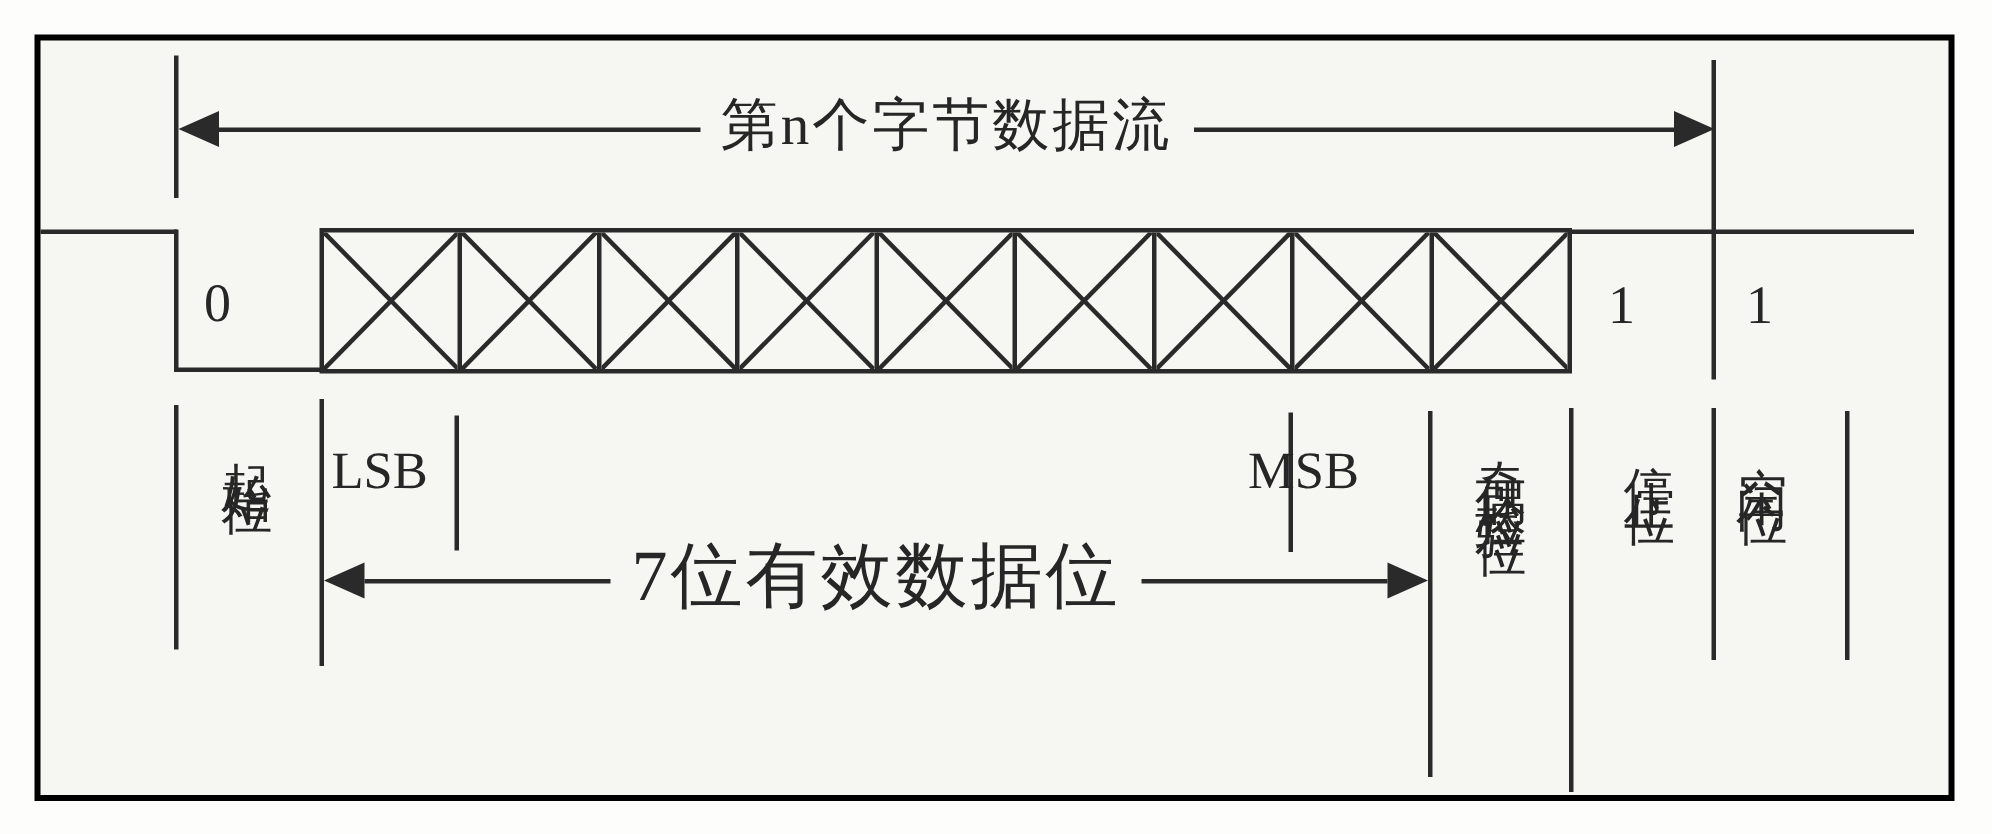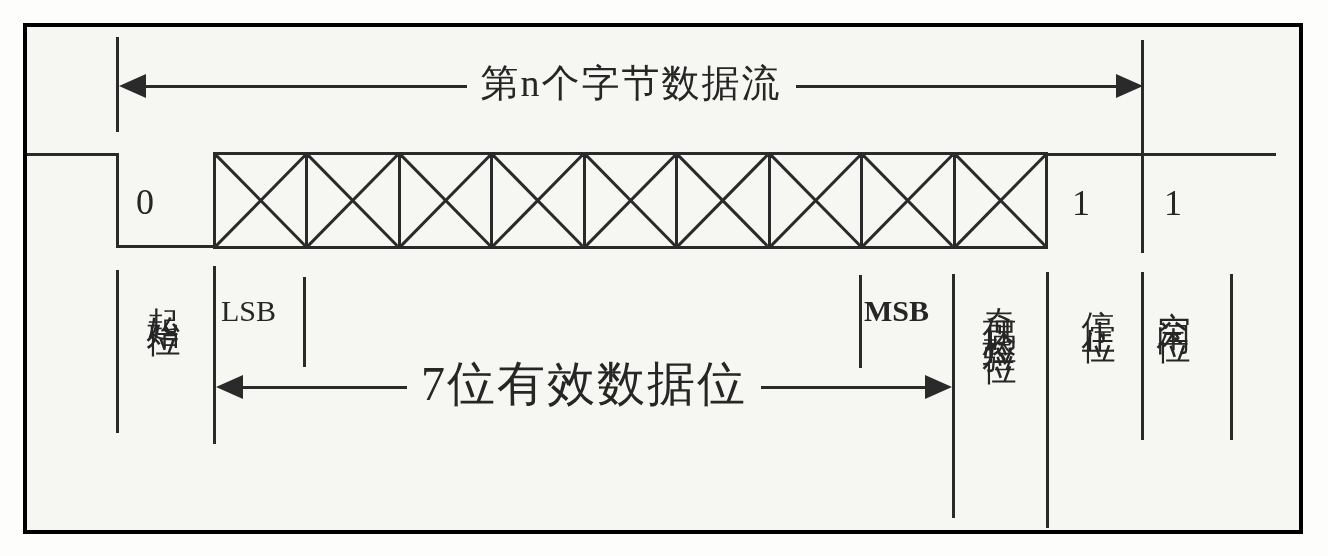--- a/index.html
+++ b/index.html
@@ -74,21 +74,21 @@
   
   .bitval{
     position:absolute;
     font-size:36px;
     line-height:1;
   }
 
   
   .htext{
     position:absolute;
-    font-size:30px;
+    font-size:35px;
     line-height:1;
     white-space:nowrap;
   }
 
   
   .vtext{
     position:absolute;
     writing-mode:vertical-rl;
     text-orientation:upright;
     line-height:1;
@@ -184,21 +184,21 @@
   <div class="vline" style="left:213px;top:266px;height:178px;"></div>
   <div class="vline" style="left:303px;top:277px;height:90px;"></div>
   <div class="vline" style="left:859px;top:275px;height:93px;"></div>
   <div class="vline" style="left:952px;top:274px;height:244px;"></div>
   <div class="vline" style="left:1046px;top:272px;height:256px;"></div>
   <div class="vline" style="left:1141px;top:272px;height:168px;"></div>
   <div class="vline" style="left:1230px;top:274px;height:166px;"></div>
 
   <div class="vtext sp8" style="left:146px;top:281px;">起始位</div>
   <div class="htext" style="left:221px;top:296px;">LSB</div>
-  <div class="htext" style="left:864px;top:296px;font-weight:bold;">MSB</div>
+  <div class="htext" style="left:832px;top:296px;">MSB</div>
   <div class="vtext sp11" style="left:982px;top:281px;">奇偶检验位</div>
   <div class="vtext sp10" style="left:1081px;top:284px;">停止位</div>
   <div class="vtext sp10" style="left:1156px;top:284px;">空闲位</div>
 
   <div class="arrow data-arrow">
     <span class="ah left"></span>
     <span class="aline"></span>
     <span class="alabel">7位有效数据位</span>
     <span class="aline"></span>
     <span class="ah right"></span>

